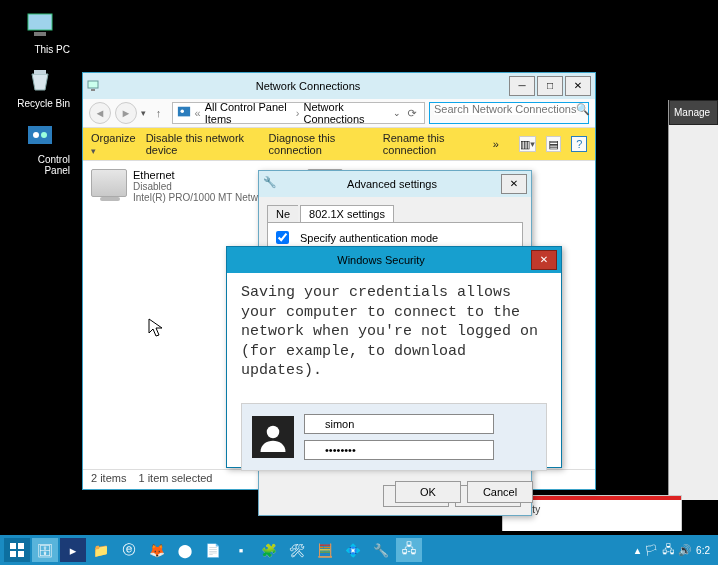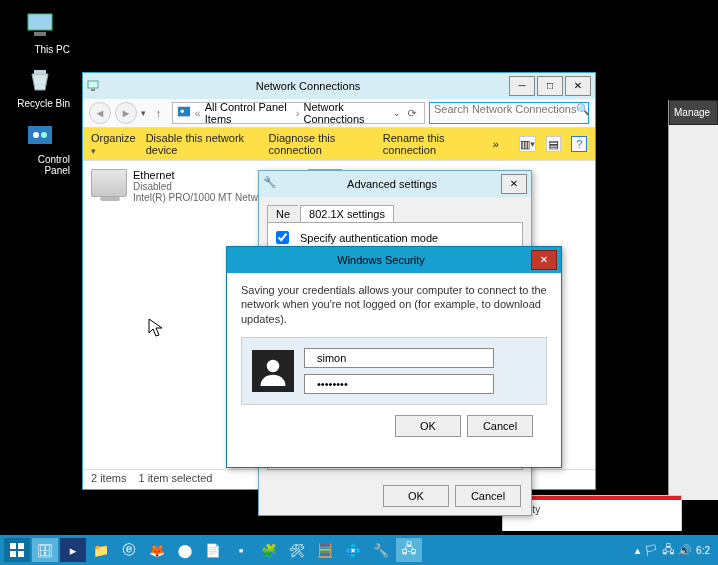--- a/index.html
+++ b/index.html
@@ -58,26 +58,26 @@
 .tab-body label { font-size: 11px; display: flex; align-items: center; gap: 11px; }
 #adv-win .dlg-btns { position: absolute; bottom: 8px; right: 10px; display: flex; gap: 6px; }
 .btn { width: 66px; height: 22px; border: 1px solid #999; background: #efefef; font-size: 11px; cursor: pointer; }
 
 
 #sec-win { top: 246px; left: 226px; width: 336px; height: 222px; background: #fff; border: 1px solid #0a7aa6; }
 #sec-win .titlebar { background: #179fcf; color: #000; }
 #sec-win .titlebar .t-text { color: #000; font-size: 11px; }
 #sec-win .body { padding: 10px 14px; }
 #sec-win .heading { color: #1a6ea8; font-size: 14px; margin-bottom: 2px; }
-#sec-win .desc { font-size: 11px; color: #333; line-height: 1.3; margin-bottom: 11px; }
+#sec-win .desc { font-size: 15px; color: #333; line-height: 1.3; margin-bottom: 22px; font-family: Liberation Mono, monospace; }
 #sec-win .cred-box { border: 1px solid #d0d0d0; background: #e6eef6; padding: 10px; display: flex; gap: 10px; align-items: center; }
 #sec-win .avatar { width: 42px; height: 42px; background: #222; display:flex; align-items:center; justify-content:center; }
 #sec-win .avatar svg { width: 30px; height: 30px; }
 #sec-win .fields { display: flex; flex-direction: column; gap: 6px; }
-#sec-win .fields input { width: 190px; height: 20px; border: 1px solid #888; padding: 0 12px; font-size: 11px; }
+#sec-win .fields input { width: 190px; height: 20px; border: 1px solid #888; padding: 0 20px; font-size: 11px; }
 #sec-win .dlg-btns { display: flex; gap: 6px; justify-content: flex-end; padding: 10px 14px 0; }
 
 
 .bottom-app { position: absolute; left: 502px; top: 495px; width: 180px; height: 36px; background: #fff; border: 1px solid #ccc; border-bottom:none; }
 .bottom-app .red-strip { height: 4px; background: #d22; }
 .bottom-app .lbl { font-size: 10px; color: #444; padding: 4px 6px; }
 
 
 .taskbar { position: absolute; left: 0; bottom: 0; width: 100%; height: 30px; background: #1a8bc2; display: flex; align-items: center; padding: 0 4px; gap: 2px; }
 .taskbar .tb-btn { width: 26px; height: 24px; display: flex; align-items: center; justify-content: center; font-size: 13px; color: #fff; cursor: pointer; }

